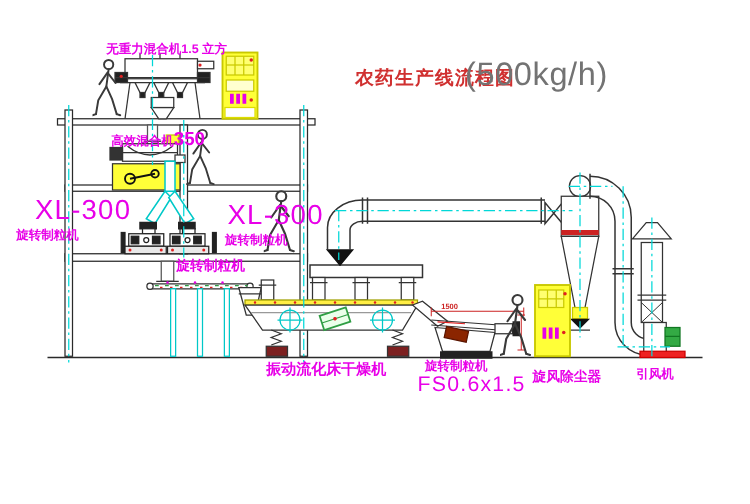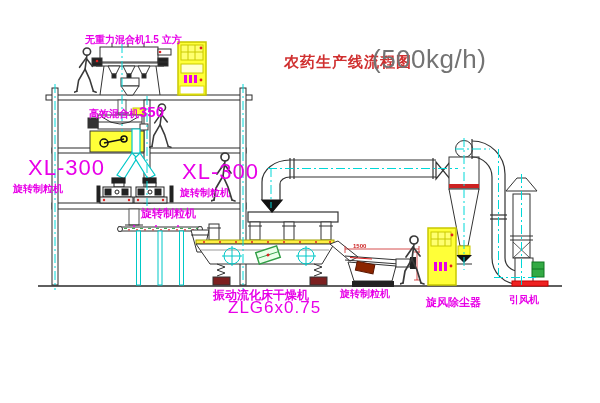--- a/index.html
+++ b/index.html
@@ -318,21 +318,21 @@
 
 <div class="lbl thin" style="left:28px;top:157px;font-size:22px;">XL-300</div>
 <div class="lbl" style="left:13px;top:184px;font-size:10px;">旋转制粒机</div>
 
 <div class="lbl thin" style="left:182px;top:161px;font-size:22px;">XL-300</div>
 <div class="lbl" style="left:180px;top:188px;font-size:10px;">旋转制粒机</div>
 
 <div class="lbl" style="left:141px;top:208px;font-size:11px;">旋转制粒机</div>
 
 <div class="lbl" style="left:213px;top:289px;font-size:12px;">振动流化床干燥机</div>
-<div class="lbl thin" style="left:228px;top:299px;font-size:17px;">ZLG6x0.75</div>
 
 <div class="lbl" style="left:340px;top:289px;font-size:10px;">旋转制粒机</div>
+<div class="lbl thin" style="left:334px;top:299px;font-size:17px;">FS0.6x1.5</div>
 
 <div class="lbl" style="left:426px;top:297px;font-size:11px;text-align:right;">旋风除尘器</div>
 <div class="lbl" style="left:509px;top:295px;font-size:10px;">引风机</div>
 
 <div class="dim" style="left:353px;top:243px;font-size:6px;">1500</div>
 </div>
 
 </body></html>

